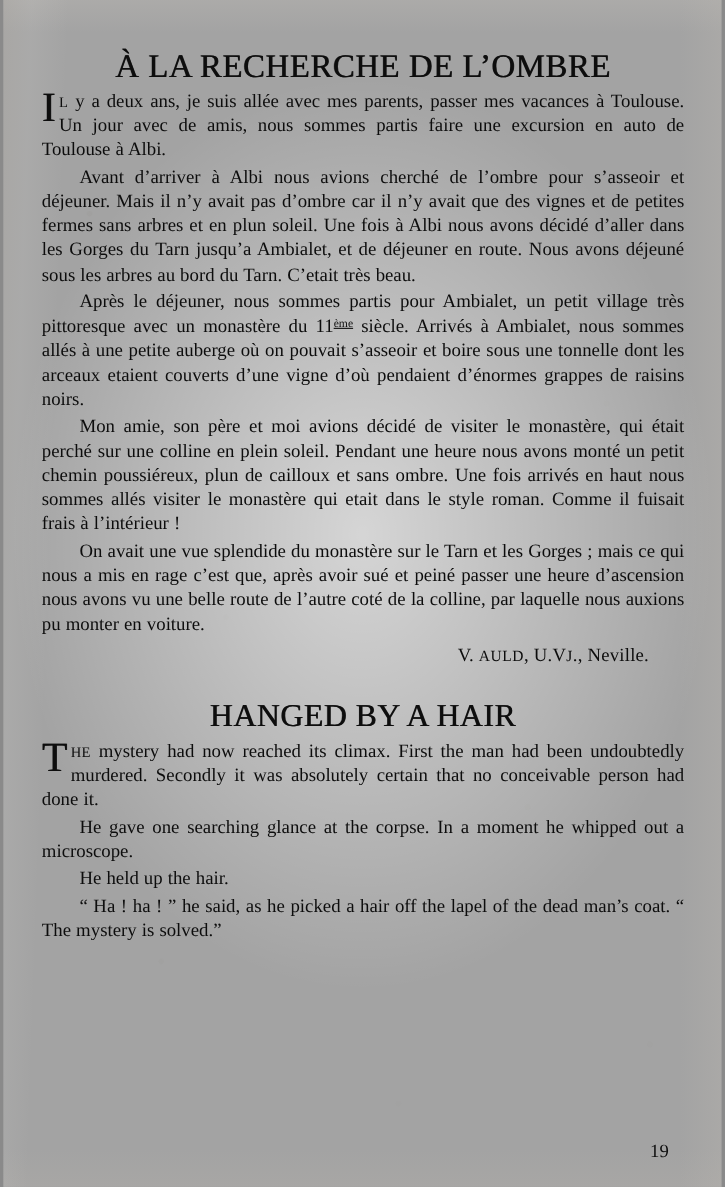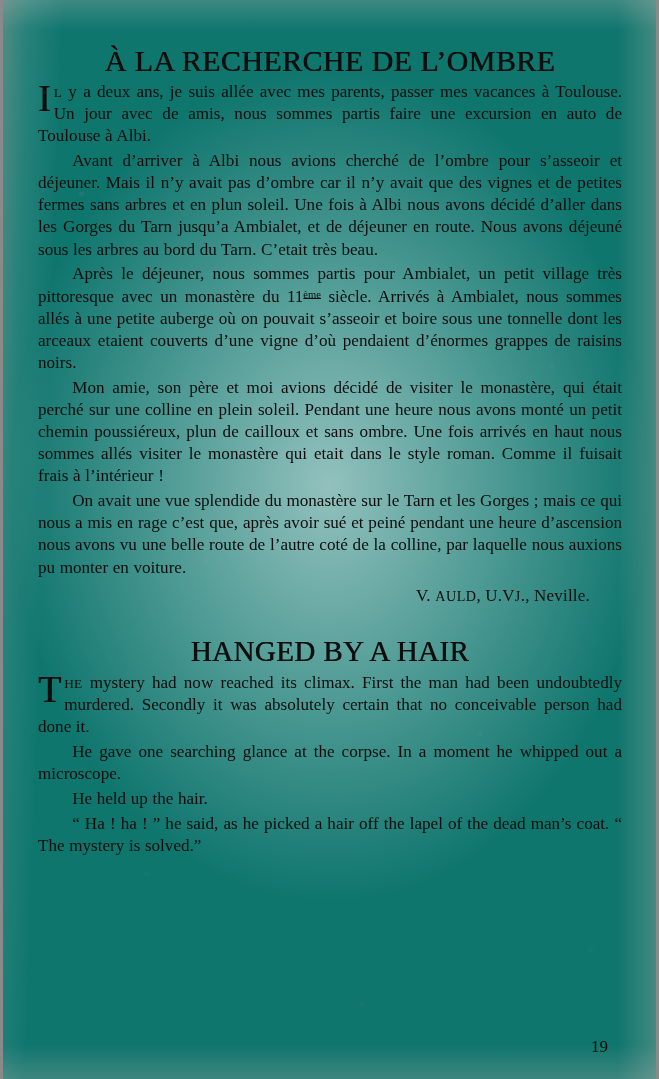--- a/index.html
+++ b/index.html
@@ -5,21 +5,21 @@
   html, body {
     margin: 0;
     padding: 0;
     background: #8a8a8a;
   }
   .page {
     position: relative;
     width: 653px;
     height: 1079px;
     margin: 0 auto;
-    background: #0f766e;
+    background: #a3a3a3;
     overflow: hidden;
     font-family: "Liberation Serif", "DejaVu Serif", serif;
     color: #0d0d0d;
     box-sizing: border-box;
   }
   
   .page::before {
     content: "";
     position: absolute;
     inset: 0;
@@ -140,21 +140,21 @@
     <h1 class="article-title">À LA RECHERCHE DE L’OMBRE</h1>
 
     <p class="body-par dropcap-par"><span class="dropcap">I</span><span class="smallcaps-lead">L</span><span> y a deux ans, je suis allée avec mes parents, passer mes vacances à Toulouse.  Un jour avec de amis, nous sommes partis faire une excursion en auto de Toulouse à Albi.</span></p>
 
     <p class="body-par">Avant d’arriver à Albi nous avions cherché de l’ombre pour s’asseoir et déjeuner.  Mais il n’y avait pas d’ombre car il n’y avait que des vignes et de petites fermes sans arbres et en plun soleil.  Une fois à Albi nous avons décidé d’aller dans les Gorges du Tarn jusqu’a Ambialet, et de déjeuner en route.  Nous avons déjeuné sous les arbres au bord du Tarn.  C’etait très beau.</p>
 
     <p class="body-par"><span>Après le déjeuner, nous sommes partis pour Ambialet, un petit village très pittoresque avec un monastère du 11</span><sup class="ord">ème</sup><span> siècle.  Arrivés à Ambialet, nous sommes allés à une petite auberge où on pouvait s’asseoir et boire sous une tonnelle dont les arceaux etaient couverts d’une vigne d’où pendaient d’énormes grappes de raisins noirs.</span></p>
 
     <p class="body-par">Mon amie, son père et moi avions décidé de visiter le monastère, qui était perché sur une colline en plein soleil.  Pendant une heure nous avons monté un petit chemin poussiéreux, plun de cailloux et sans ombre.  Une fois arrivés en haut nous sommes allés visiter le monastère qui etait dans le style roman.  Comme il fuisait frais à l’intérieur !</p>
 
-    <p class="body-par">On avait une vue splendide du monastère sur le Tarn et les Gorges ; mais ce qui nous a mis en rage c’est que, après avoir sué et peiné pendant une heure d’ascension nous avons vu une belle route de l’autre coté de la colline, par laquelle nous auxions pu monter en voiture.</p>
+    <p class="body-par">On avait une vue splendide du monastère sur le Tarn et les Gorges ; mais ce qui nous a mis en rage c’est que, après avoir sué et peiné passer une heure d’ascension nous avons vu une belle route de l’autre coté de la colline, par laquelle nous auxions pu monter en voiture.</p>
 
 
     <p class="byline"><span>V. </span><span class="sc">AULD</span><span>, U.V</span><span class="sc">J</span><span>., Neville.</span></p>
 
     <h1 class="article-title second-title">HANGED BY A HAIR</h1>
 
     <p class="body-par dropcap-par"><span class="dropcap">T</span><span class="smallcaps-lead">HE</span><span> mystery had now reached its climax.  First the man had been undoubtedly murdered.  Secondly it was absolutely certain that no conceivable person had done it.</span></p>
 
 
     <p class="body-par">He gave one searching glance at the corpse.  In a moment he whipped out a microscope.</p>

